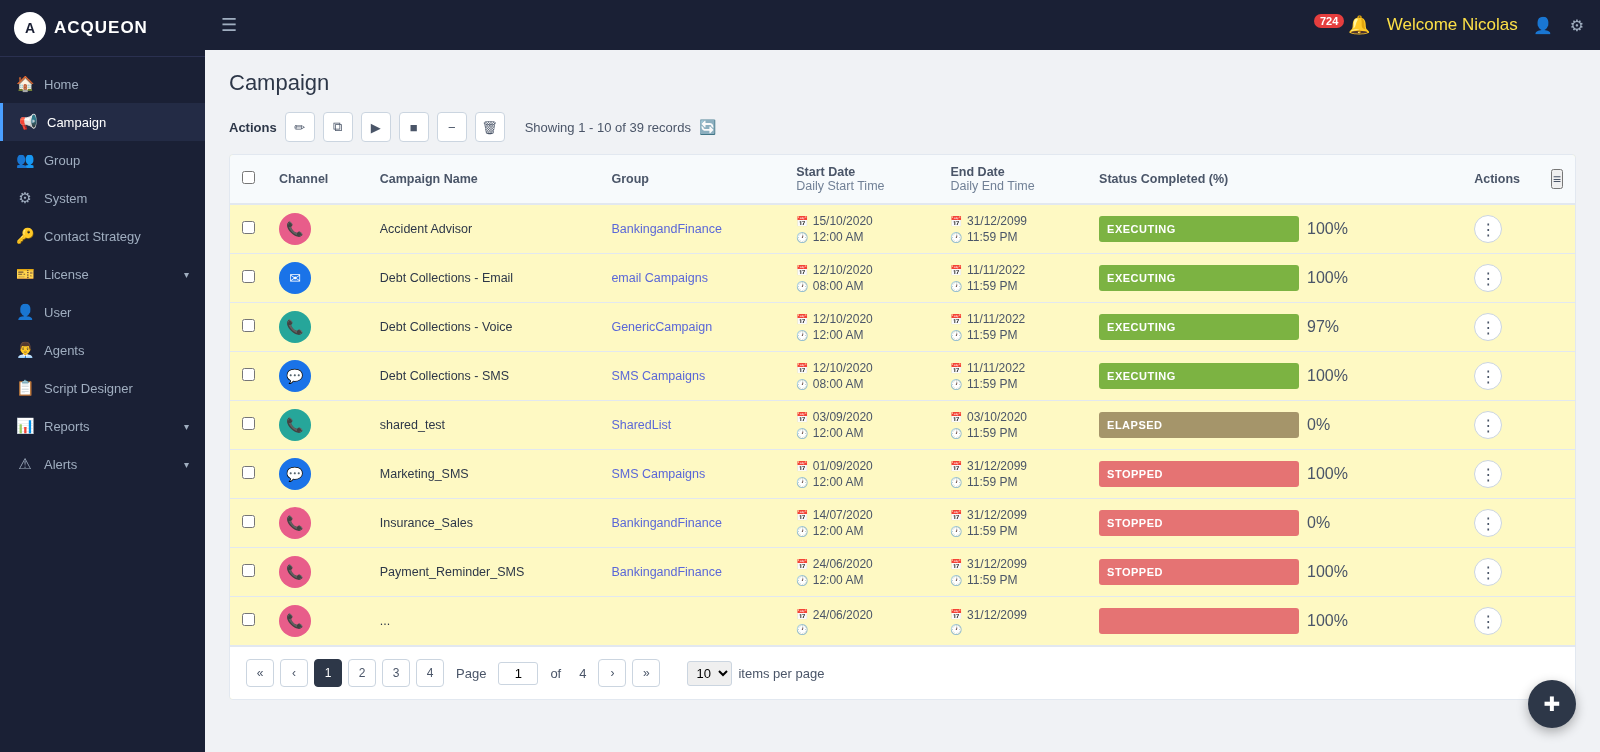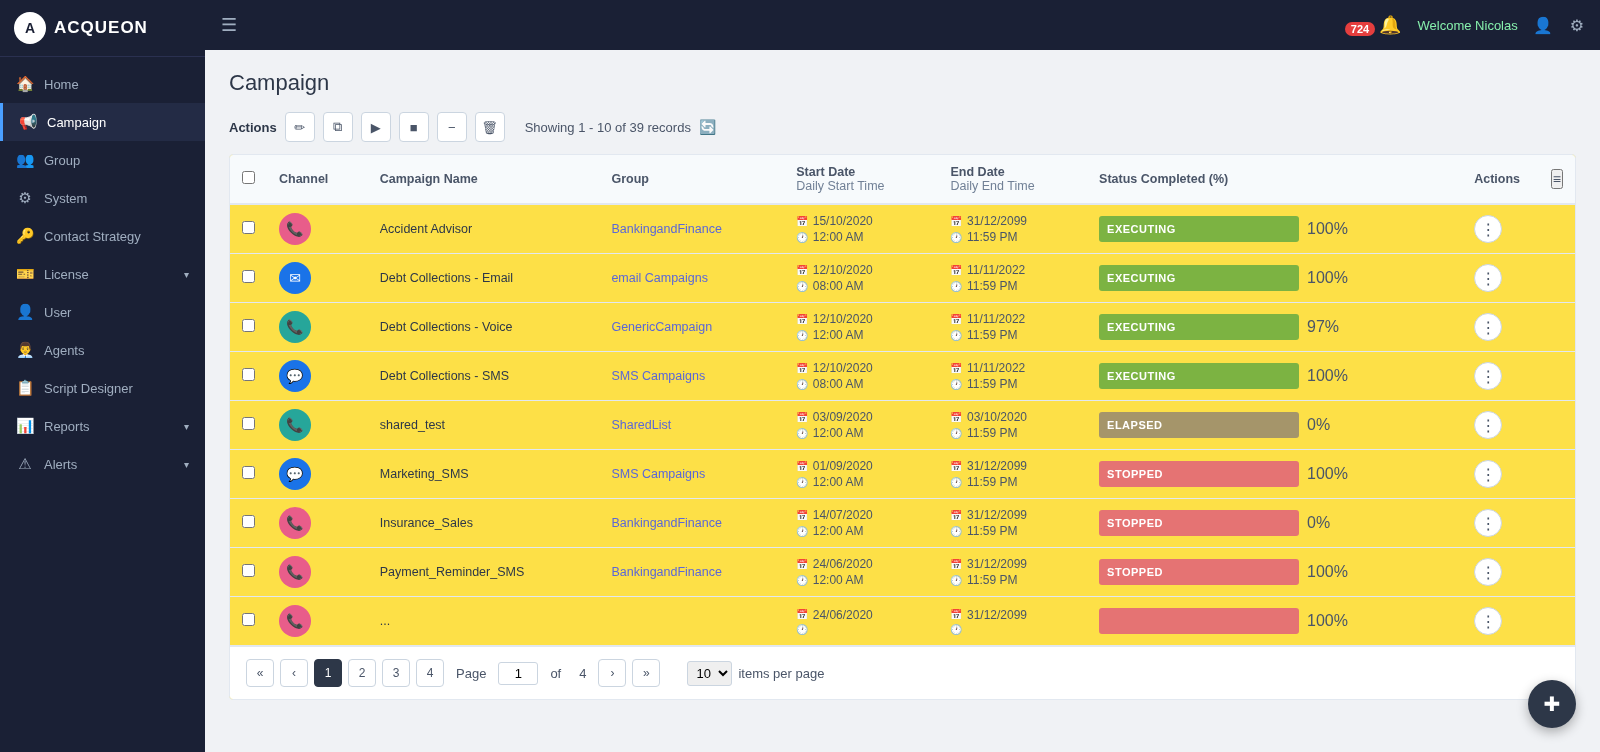--- a/index.html
+++ b/index.html
@@ -73,21 +73,21 @@
     .top-header {
       background: #1a2035;
       display: flex;
       align-items: center;
       padding: 0 16px;
       height: 50px;
       gap: 16px;
     }
     .hamburger { color: #a0aec0; font-size: 18px; cursor: pointer; }
     .header-spacer { flex: 1; }
-    .welcome-text { color: #86efac; font-size: 13px; }
+    .welcome-text { color: #fde047; font-size: 17px; }
     .header-icons { display: flex; align-items: center; gap: 16px; }
     .header-icon { color: #a0aec0; font-size: 16px; cursor: pointer; }
 
     
     .content {
       flex: 1;
       padding: 20px 24px;
       overflow-y: auto;
       background: #f0f2f5;
     }
@@ -134,21 +134,21 @@
       border-radius: 4px;
       padding: 5px 10px;
       width: 350px;
       font-size: 13px;
       color: #4a5568;
       background: #fff;
     }
 
     
     .table-container {
-      background: #fde047;
+      background: #fef9c3;
       border-radius: 4px;
       border: 1px solid #e2e8f0;
       overflow: auto;
     }
     table {
       width: 100%;
       border-collapse: collapse;
       font-size: 12.5px;
     }
     thead tr {
@@ -348,21 +348,21 @@
 
   </nav>
 </div>
 
 <div class="main">
 
   <div class="top-header">
     <span class="hamburger">☰</span>
     <div class="header-spacer"></div>
     <div class="header-icons">
-      <div style="display:flex;align-items:flex-end;position:relative;">
+      <div style="display:flex;align-items:flex-start;position:relative;">
         <span class="badge-724">724</span>
         <span style="color:#fff;font-size:18px;">🔔</span>
       </div>
       <span class="welcome-text">Welcome Nicolas</span>
       <span class="header-icon">👤</span>
       <span class="header-icon">⚙</span>
     </div>
   </div>
 
   <div class="content">

